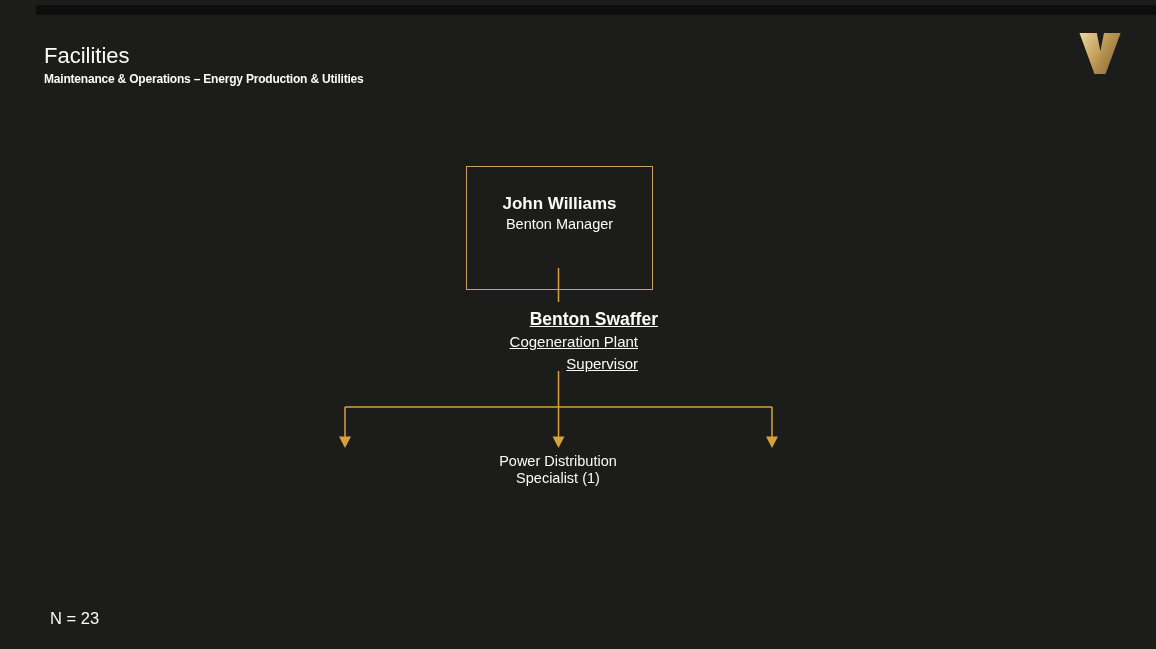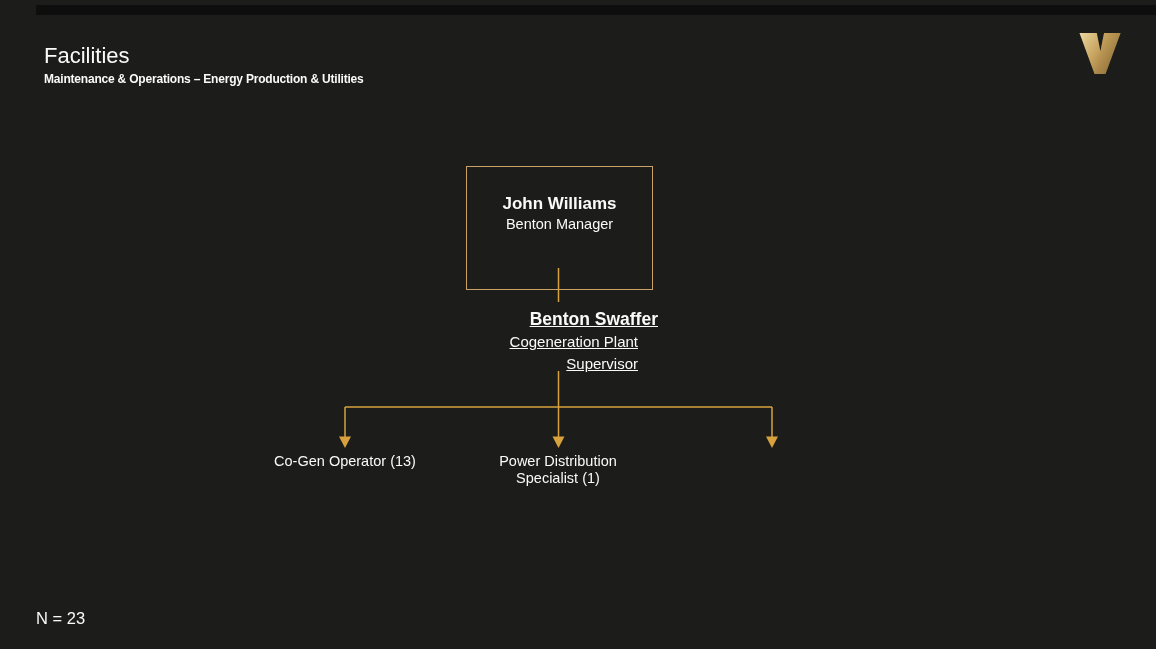--- a/index.html
+++ b/index.html
@@ -45,21 +45,21 @@
   .supervisor .node-title{font-size:15px; line-height:22px; width:160px; margin:1px auto 0;}
 
   .leaf{
     position:absolute; text-align:center; font-size:14.5px; line-height:17px;
     font-weight:400; color:var(--text);
   }
   .leaf-0{left:235px; top:453px; width:220px;}
   .leaf-1{left:478px; top:453px; width:160px;}
   .leaf-2{left:662px; top:458px; width:220px;}
 
-  .footer-note{position:absolute; left:36px; top:609px; font-size:16.5px; font-weight:400; color:var(--text);}
+  .footer-note{position:absolute; left:50px; top:609px; font-size:16.5px; font-weight:400; color:var(--text);}
 </style>
 </head>
 <body>
 
 <div class="slide">
 
   <div class="top-bar"></div>
 
   <div class="header">
     <div class="eyebrow">Facilities</div>
@@ -98,18 +98,17 @@
   <div class="root-box">
     <div class="node-name">John Williams</div>
     <div class="node-title">Benton Manager</div>
   </div>
 
   <div class="supervisor">
     <div class="node-name">Benton Swaffer</div>
     <div class="node-title">Cogeneration Plant Supervisor</div>
   </div>
 
-  <div class="leaf leaf-0">Co-Gen Operator (13)</div>
   <div class="leaf leaf-1">Power Distribution Specialist (1)</div>
 
   <div class="footer-note">N = 23</div>
 
 </div>
 
 </body></html>

